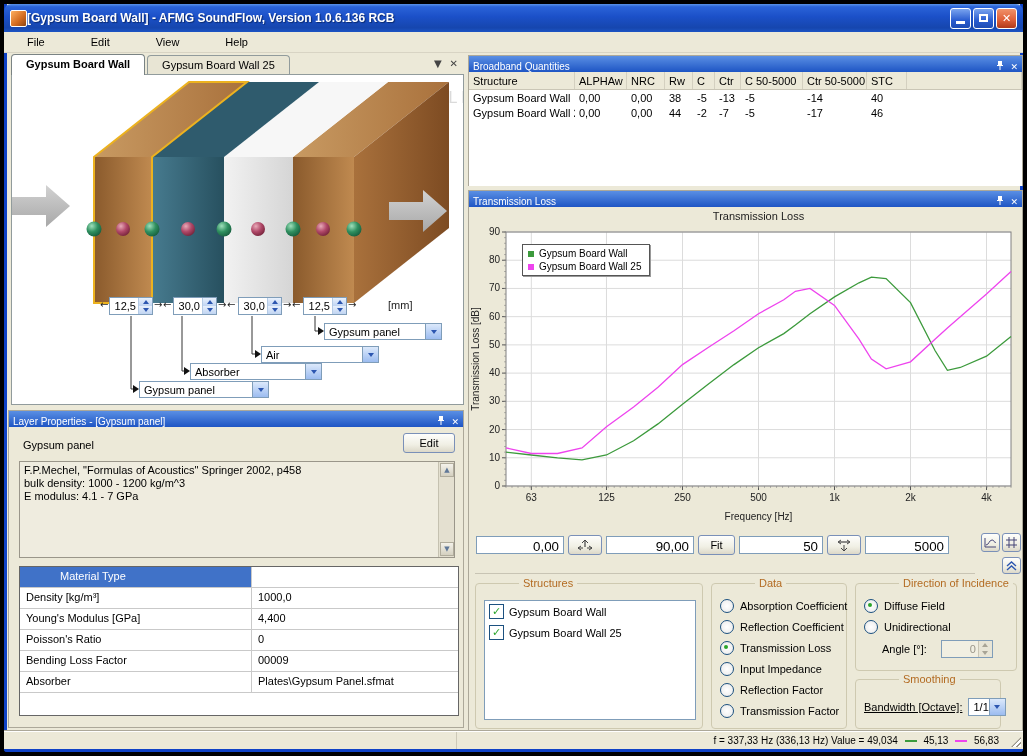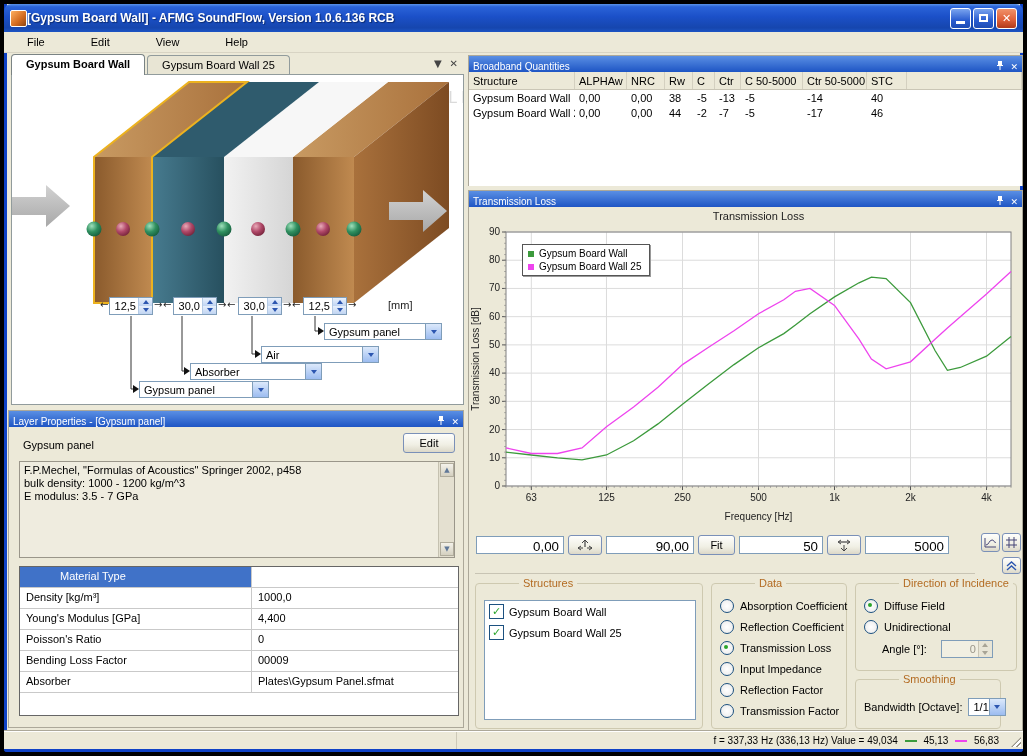--- a/index.html
+++ b/index.html
@@ -325,21 +325,21 @@
               <path d="M2 0h4v4h1v1H4.5v4h-1V5H1V4h1z" fill="#fff"></path>
             </svg>
       </span>
       <span class="hicon">✕</span>
     </div>
     <div class="abs" style="left:14px;top:28px;">Gypsum panel</div>
     <div class="xpbtn abs" style="left:394px;top:22px;width:52px;height:20px;">Edit</div>
     <div class="descbox">
       <div>F.P.Mechel, "Formulas of Acoustics" Springer 2002, p458</div>
       <div>bulk density: 1000 - 1200 kg/m^3</div>
-      <div>E modulus: 3.5 - 7 GPa</div>
+      <div>E modulus: 4.1 - 7 GPa</div>
       <div class="sb">
         <div class="a" style="top:1px;">▲</div>
         <div class="a" style="bottom:1px;">▼</div>
       </div>
     </div>
     <div class="ptable">
       <div class="prow sel">
         <div class="pcell-l">Material Type</div>
       </div>
       <div class="prow">
@@ -740,21 +740,21 @@
                   </div>
             </div>
           </div>
         </div>
       </div>
     </div>
 
     <div class="gb" style="left:386px;top:488px;width:146px;height:50px;">
       <span class="gcap">Smoothing</span>
       <div style="display:flex;align-items:center;margin:18px 4px 0 8px;">
-        <span style="white-space:nowrap;">Bandwidth [Octave]:</span>
+        <span style="white-space:nowrap;text-decoration:underline;">Bandwidth [Octave]:</span>
         <div class="ddrow" style="position:static;margin-left:6px;width:52px;height:18px;">
           <span class="ddtxt">1/1</span>
           <div class="ddbtn">
                 <span class="tri-dn"></span>
               </div>
         </div>
       </div>
     </div>
   </div>
 

